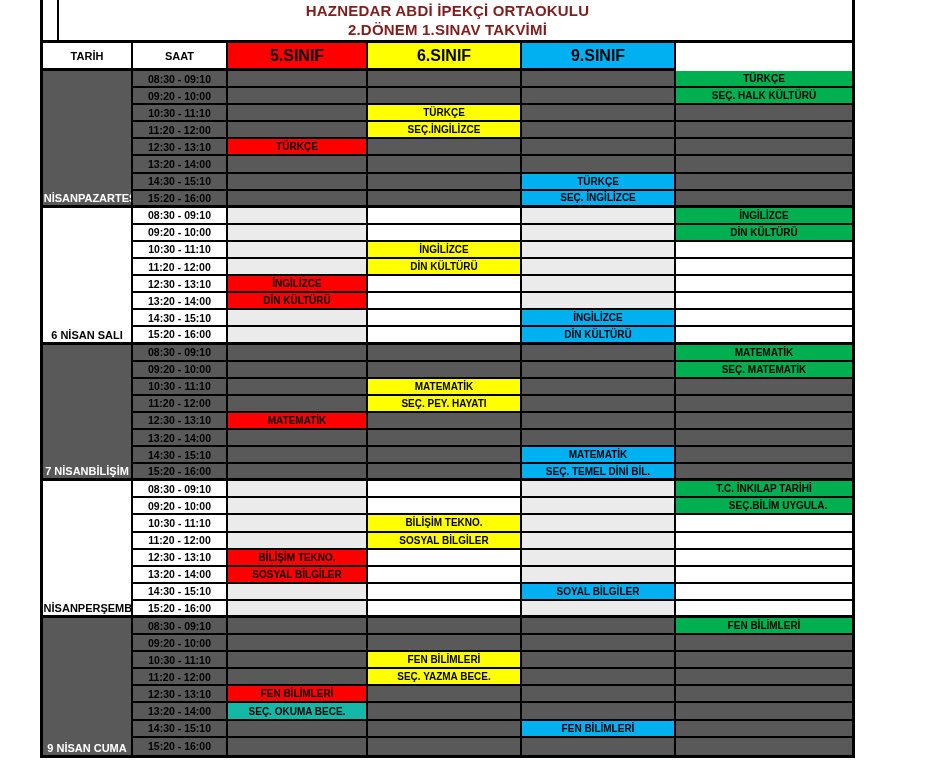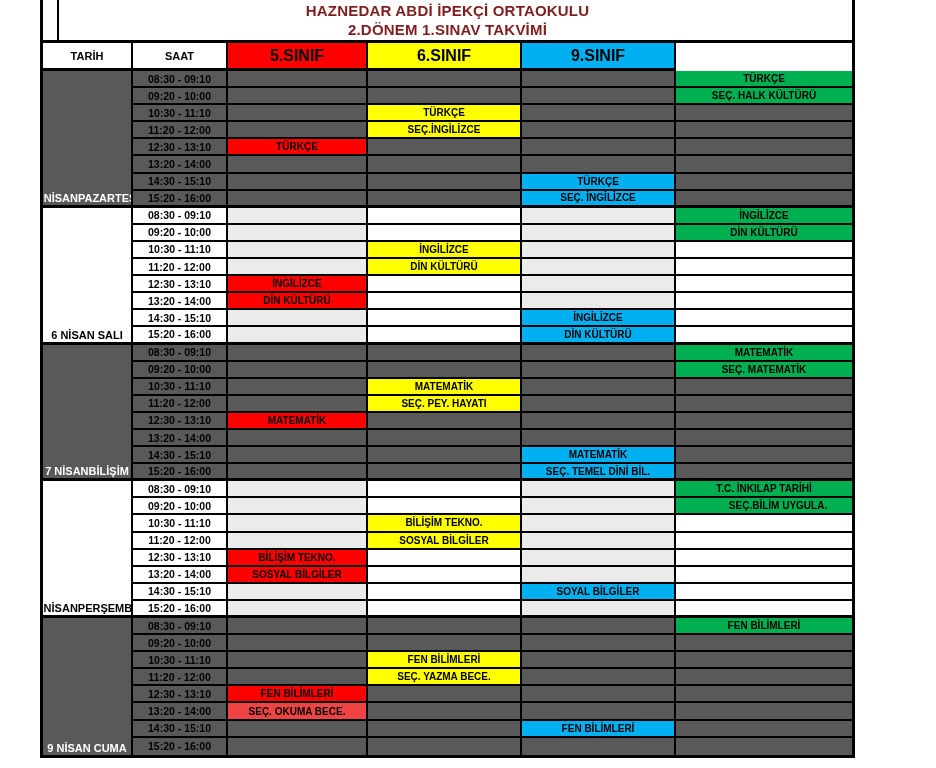--- a/index.html
+++ b/index.html
@@ -267,21 +267,21 @@
         <div class="cell exam-cell bg-dark" style="grid-area: 37 / 3;"></div>
         <div class="cell exam-cell " style="grid-area: 37 / 4; background: rgb(255, 255, 0);">SEÇ. YAZMA BECE.</div>
         <div class="cell exam-cell bg-dark" style="grid-area: 37 / 5;"></div>
         <div class="cell exam-cell last-col bg-dark" style="grid-area: 37 / 6;"></div>
         <div class="cell time-cell bg-dark" style="grid-area: 38 / 2;">12:30 - 13:10</div>
         <div class="cell exam-cell " style="grid-area: 38 / 3; background: rgb(255, 0, 0);">FEN BİLİMLERİ</div>
         <div class="cell exam-cell bg-dark" style="grid-area: 38 / 4;"></div>
         <div class="cell exam-cell bg-dark" style="grid-area: 38 / 5;"></div>
         <div class="cell exam-cell last-col bg-dark" style="grid-area: 38 / 6;"></div>
         <div class="cell time-cell bg-dark" style="grid-area: 39 / 2;">13:20 - 14:00</div>
-        <div class="cell exam-cell " style="grid-area: 39 / 3; background: #ef4444;">SEÇ. OKUMA BECE.</div>
+        <div class="cell exam-cell " style="grid-area: 39 / 3; background: #14b8a6;">SEÇ. OKUMA BECE.</div>
         <div class="cell exam-cell bg-dark" style="grid-area: 39 / 4;"></div>
         <div class="cell exam-cell bg-dark" style="grid-area: 39 / 5;"></div>
         <div class="cell exam-cell last-col bg-dark" style="grid-area: 39 / 6;"></div>
         <div class="cell time-cell bg-dark" style="grid-area: 40 / 2;">14:30 - 15:10</div>
         <div class="cell exam-cell bg-dark" style="grid-area: 40 / 3;"></div>
         <div class="cell exam-cell bg-dark" style="grid-area: 40 / 4;"></div>
         <div class="cell exam-cell " style="grid-area: 40 / 5; background: rgb(0, 176, 240);">FEN BİLİMLERİ</div>
         <div class="cell exam-cell last-col bg-dark" style="grid-area: 40 / 6;"></div>
         <div class="cell time-cell no-bottom bg-dark" style="grid-area: 41 / 2;">15:20 - 16:00</div>
         <div class="cell exam-cell no-bottom bg-dark" style="grid-area: 41 / 3;"></div>

